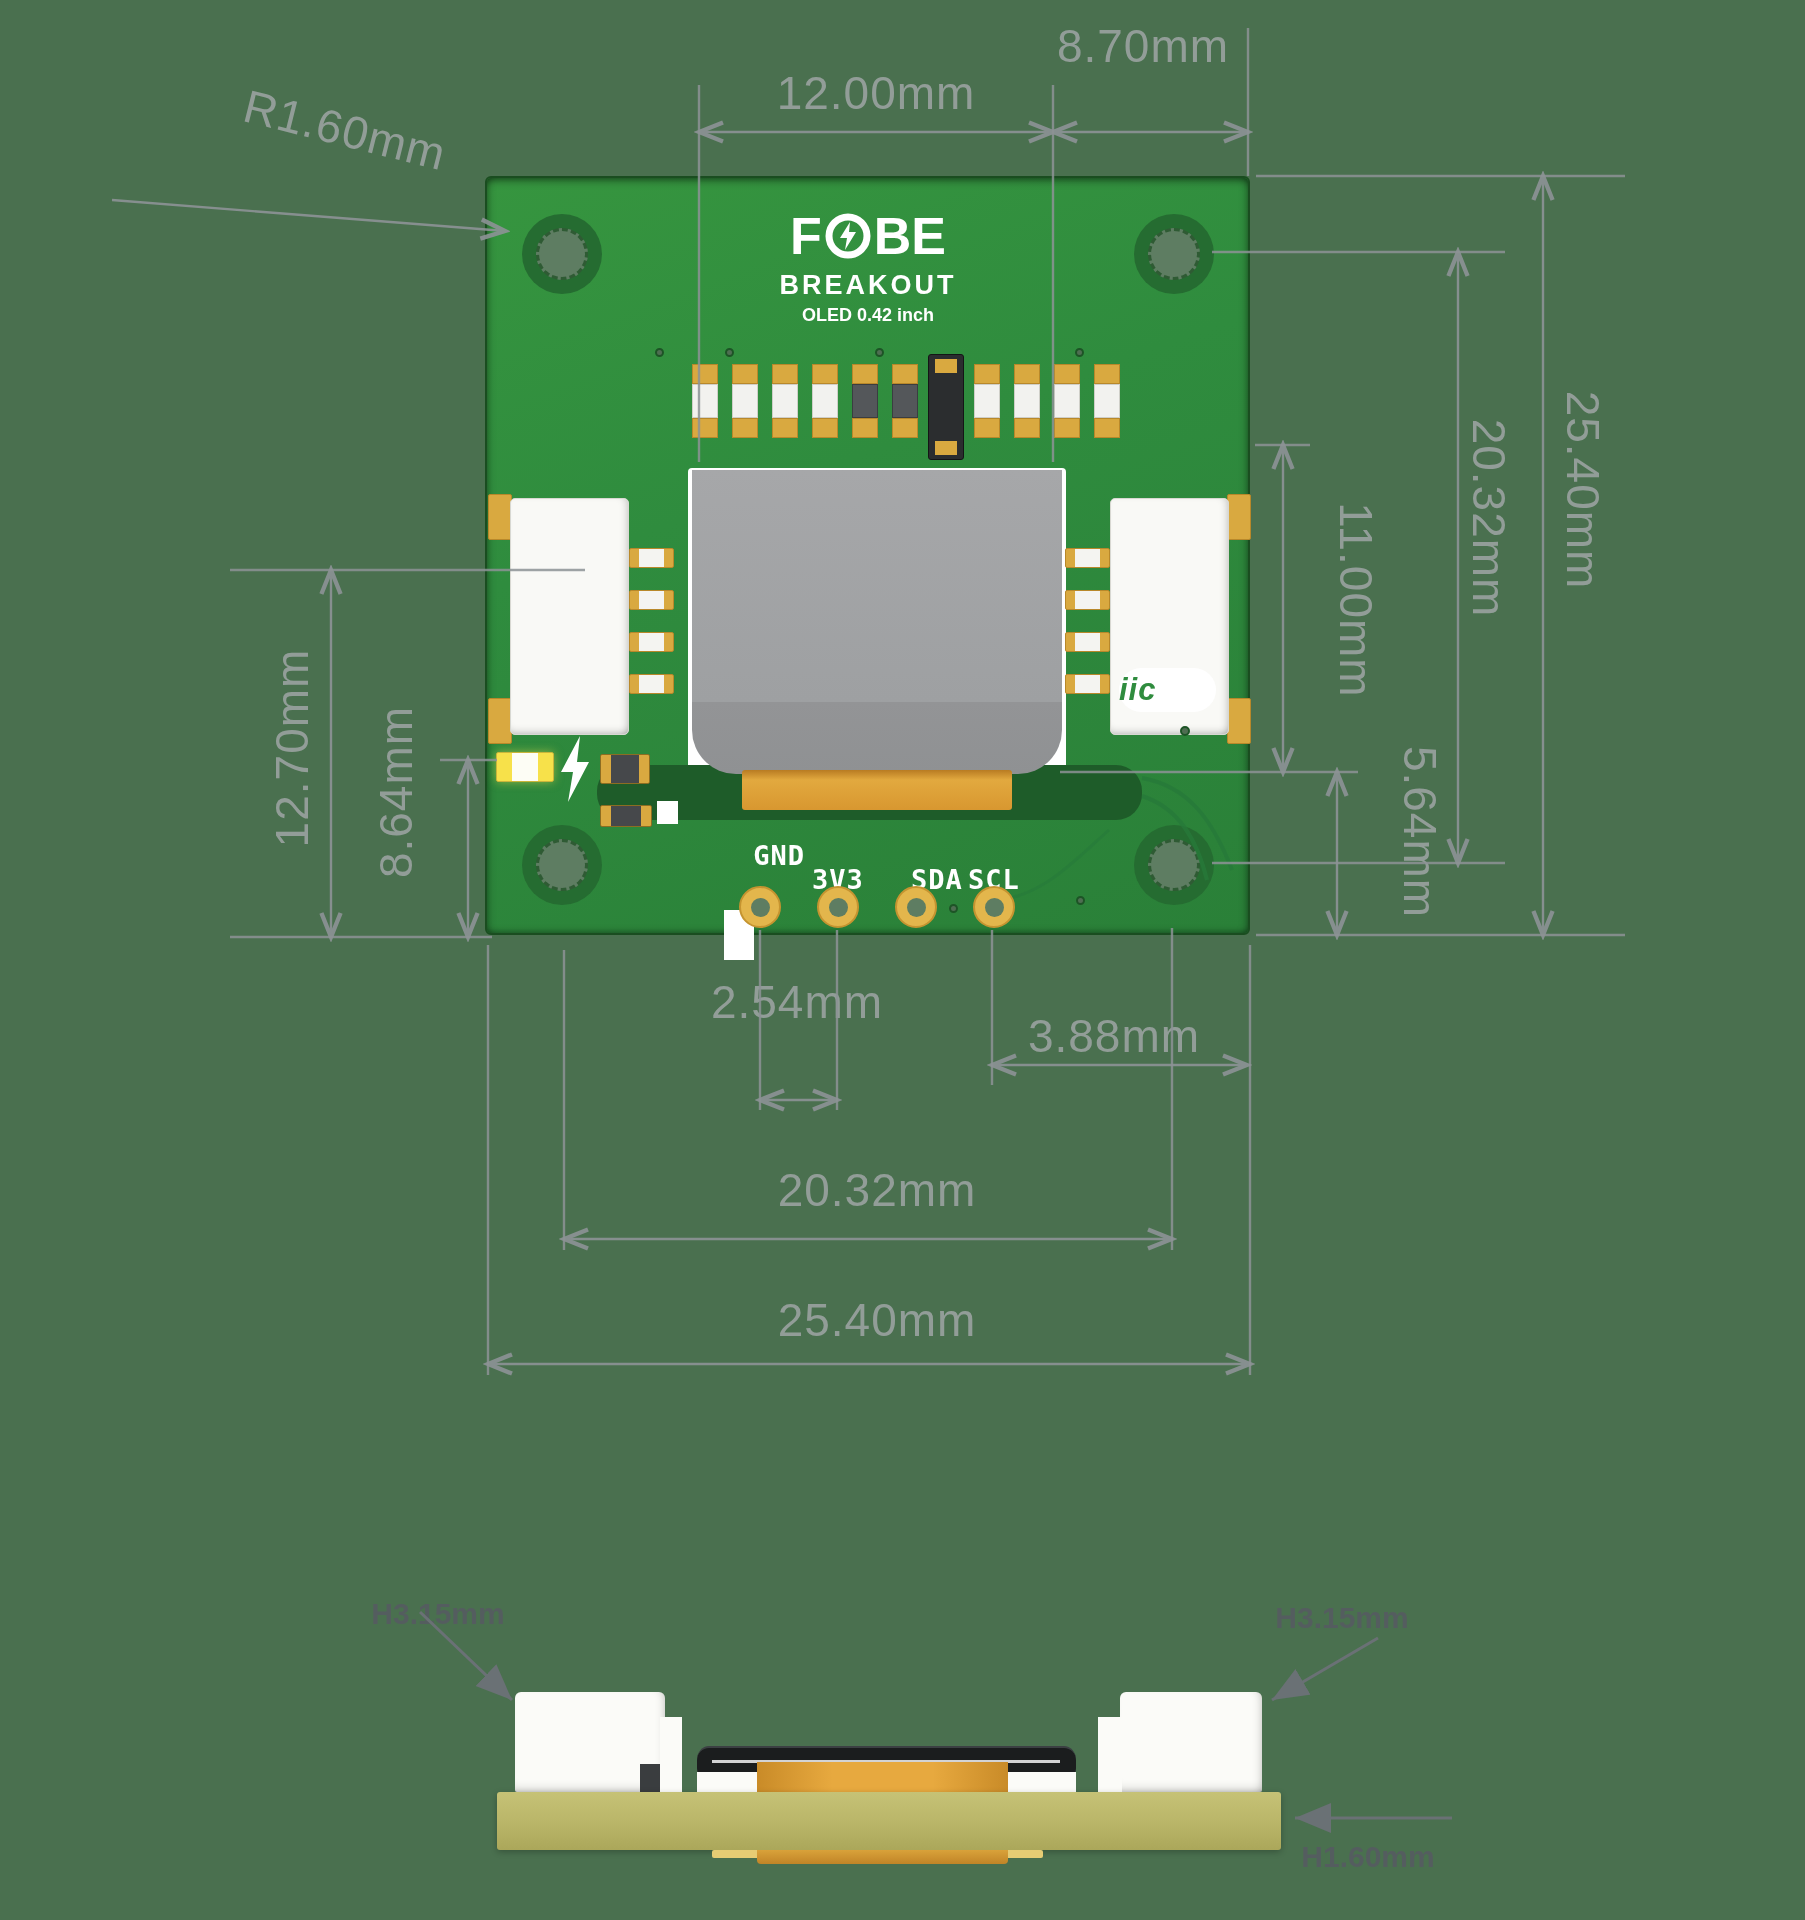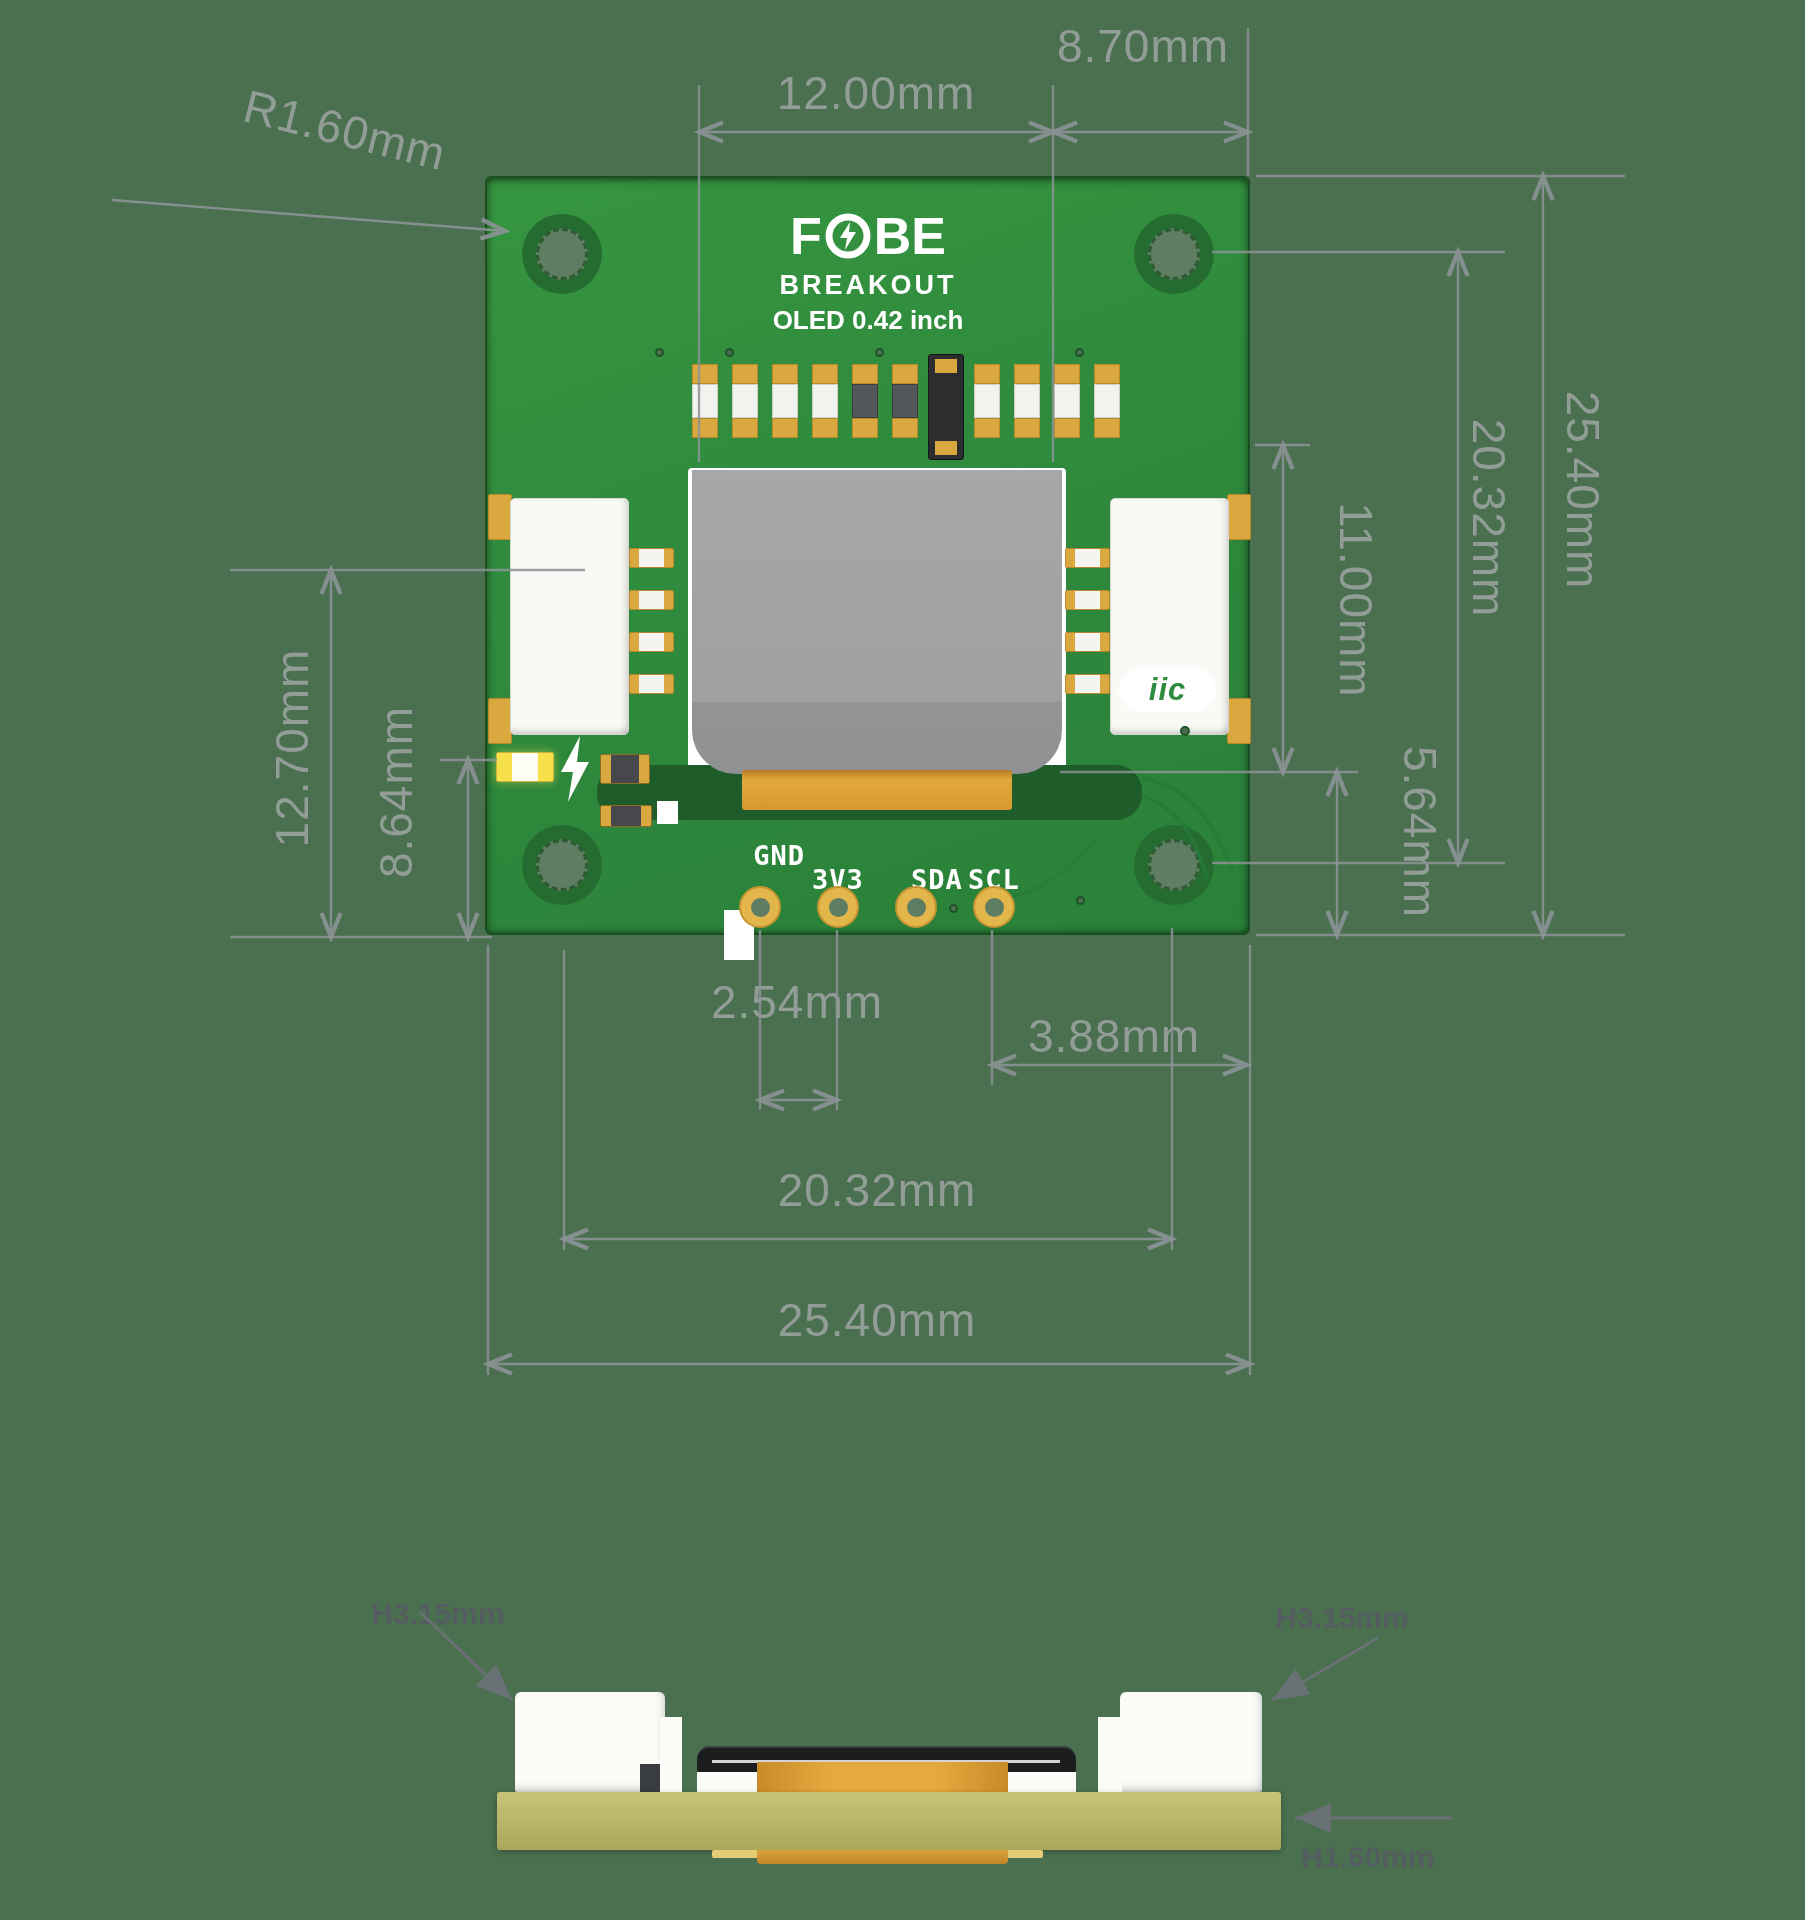--- a/index.html
+++ b/index.html
@@ -25,21 +25,21 @@
          box-shadow:inset 0 7px 9px -5px rgba(0,0,0,.5), inset 0 -5px 7px -4px rgba(0,0,0,.35),
                     inset 6px 0 8px -5px rgba(0,0,0,.3), inset -6px 0 8px -5px rgba(0,0,0,.3);}
   .mhole{position:absolute;width:80px;height:80px;border-radius:50%;background:#256C31;
          display:flex;align-items:center;justify-content:center;}
   .mhole .bore{width:52px;height:52px;border-radius:50%;background:#5E7D62;
          border:3px dashed #2F5B34;box-sizing:border-box;}
   .logo{position:absolute;left:255px;top:32px;width:252px;height:150px;text-align:center;color:#fff;}
   .logo .brand{display:flex;align-items:center;justify-content:center;gap:3px;
                font-weight:bold;font-size:52px;letter-spacing:0px;line-height:52px;}
   .logo .sub{font-weight:bold;font-size:27px;letter-spacing:3px;margin-top:8px;}
-  .logo .model{font-weight:bold;font-size:26px;letter-spacing:0px;margin-top:4px;}
+  .logo .model{font-weight:bold;font-size:18px;letter-spacing:0px;margin-top:4px;}
   .smd{position:absolute;width:26px;}
   .smd .pad{height:20px;background:var(--gold);border:1px solid #b8882a;box-sizing:border-box;}
   .smd .bodyc{height:34px;background:#f2f2ef;border:1px solid #cfcfc8;box-sizing:border-box;}
   .smd .bodyc.dark{background:#54575a;border-color:#3a3d40;}
   .smdtall{position:absolute;width:34px;height:104px;background:#2b2d2f;border-radius:3px;
            border:1px solid #141516;}
   .smdtall::before{content:"";position:absolute;left:6px;top:4px;right:6px;height:14px;background:var(--gold);}
   .smdtall::after{content:"";position:absolute;left:6px;bottom:4px;right:6px;height:14px;background:var(--gold);}
   .oledframe{position:absolute;background:#ffffff;border-radius:4px;}
   .oledmain{position:absolute;background:linear-gradient(180deg,#a6a7a9,#9EA0A2);}
@@ -49,21 +49,21 @@
   .flex{position:absolute;background:linear-gradient(180deg,#b87b22 0%,#e2a93f 25%,#d89730 100%);
         border-radius:3px;}
   .conn{position:absolute;background:linear-gradient(90deg,#ffffff 70%,#ececе8 100%);
         background:#f9f9f6;border:1px solid #d8d8d2;border-radius:5px;box-sizing:border-box;
         box-shadow:inset -6px 0 8px -6px rgba(0,0,0,.25), inset 0 -8px 10px -8px rgba(0,0,0,.3);}
   .cpin{position:absolute;width:45px;height:20px;background:linear-gradient(90deg,var(--gold) 0 22%,#f4f4f1 22% 78%,var(--gold) 78%);
         border:1px solid #b8882a;box-sizing:border-box;border-radius:2px;}
   .epad{position:absolute;width:24px;height:46px;background:var(--gold);border:1px solid #b8882a;
         box-sizing:border-box;border-radius:2px;}
   .badge{position:absolute;background:#fff;border-radius:22px;display:flex;align-items:center;
-         justify-content:center;font-weight:bold;font-style:italic;font-size:31px;color:var(--green);
+         justify-content:flex-start;font-weight:bold;font-style:italic;font-size:31px;color:var(--green);
          letter-spacing:1px;}
   .pinhole{position:absolute;width:42px;height:42px;border-radius:50%;background:#E3B64C;
            border:2px solid #c59430;box-sizing:border-box;display:flex;align-items:center;justify-content:center;}
   .pinhole .bore{width:19px;height:19px;border-radius:50%;background:#5E7D62;}
   .pinlab{position:absolute;width:90px;text-align:center;color:#fff;font-family:"DejaVu Sans Mono",monospace;
           font-weight:bold;font-size:27px;letter-spacing:1px;transform:translateX(-50%);}
   .via{position:absolute;border-radius:50%;background:#4f6d52;border:2px solid #1d5426;box-sizing:border-box;}
   .led{position:absolute;width:58px;height:30px;border-radius:2px;
        background:linear-gradient(90deg,#f7e14a 0 27%,#fdfdf5 27% 73%,#f7e14a 73%);
        box-shadow:0 0 10px rgba(247,225,74,.5);border:1px solid #c9b53a;box-sizing:border-box;}

